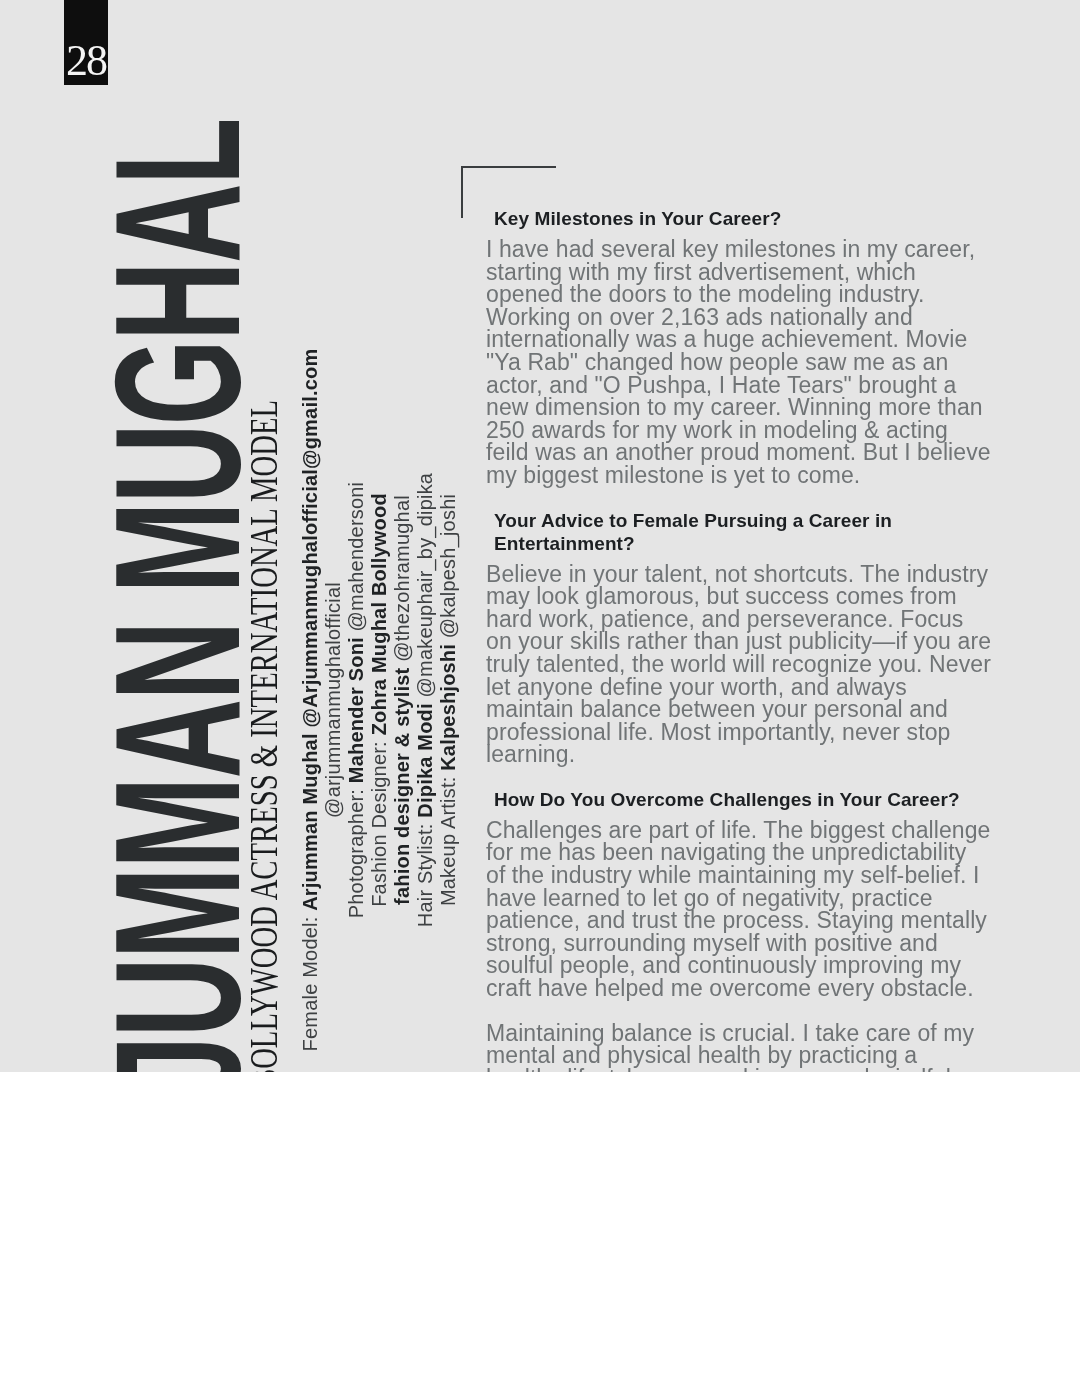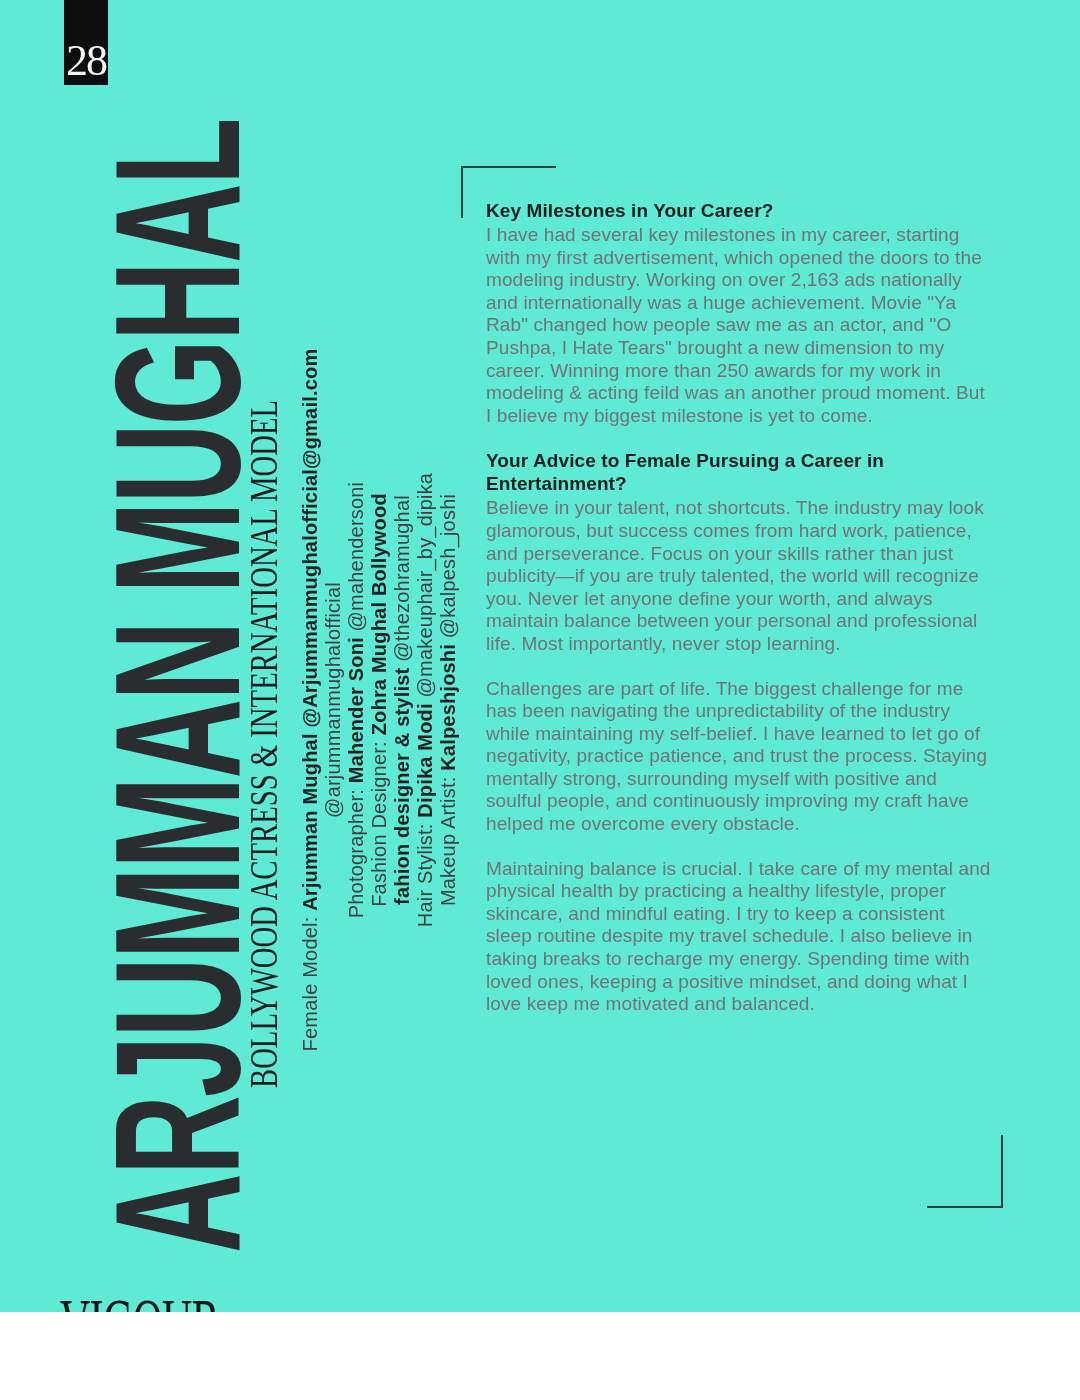--- a/index.html
+++ b/index.html
@@ -1,19 +1,19 @@
 <!DOCTYPE html>
 <html><head>
 <meta charset="utf-8">
 <style>
   html,body{margin:0;padding:0;background:#ffffff;}
   #page{
     position:relative;
-    width:1080px;height:1312px;
-    background:#5eead4;
+    width:1080px;height:1072px;
+    background:#e5e5e5;
     overflow:hidden;
     font-family:"Liberation Sans",sans-serif;
   }
   .abs{position:absolute;}
   .rot{position:absolute;transform-origin:0 0;white-space:nowrap;}
 
   
   .pagenum-box{
     left:64px;top:0;width:44px;height:85px;
     background:#0e0e0e;
@@ -67,29 +67,29 @@
     left:927px;top:1135px;width:74px;height:71px;
     border-bottom:2px solid #3a3d3f;border-right:2px solid #3a3d3f;
   }
 
   
   .main{
     left:486px;top:199px;width:506px;
   }
   .qa + .qa{margin-top:22px;}
   .qa h3{
-    margin:0;
+    margin:8px;
     font-size:19px;line-height:23px;
     letter-spacing:0.1px;
     color:#1c1f22;
     font-weight:700;
   }
   .qa p{
     margin:2px 0 0 0;
-    font-size:19px;line-height:22.6px;
+    font-size:23px;line-height:22.6px;
     letter-spacing:0.1px;
     color:#707476;
   }
 
   
   .logo{
     left:60px;top:1294px;
     font-family:"Liberation Serif",serif;
     font-size:72px;line-height:60px;
     color:#131516;
@@ -138,20 +138,21 @@
   <div class="abs main">
     <section class="qa">
       <h3>Key Milestones in Your Career?</h3>
       <p>I have had several key milestones in my career, starting with my first advertisement, which opened the doors to the modeling industry. Working on over 2,163 ads nationally and internationally was a huge achievement. Movie "Ya Rab" changed how people saw me as an actor, and "O Pushpa, I Hate Tears" brought a new dimension to my career. Winning more than 250 awards for my work in modeling &amp; acting feild was an another proud moment. But I believe my biggest milestone is yet to come.</p>
     </section>
     <section class="qa">
       <h3>Your Advice to Female Pursuing a Career in Entertainment?</h3>
       <p>Believe in your talent, not shortcuts. The industry may look glamorous, but success comes from hard work, patience, and perseverance. Focus on your skills rather than just publicity—if you are truly talented, the world will recognize you. Never let anyone define your worth, and always maintain balance between your personal and professional life. Most importantly, never stop learning.</p>
     </section>
     <section class="qa">
+      <h3>How Do You Overcome Challenges in Your Career?</h3>
       <p>Challenges are part of life. The biggest challenge for me has been navigating the unpredictability of the industry while maintaining my self-belief. I have learned to let go of negativity, practice patience, and trust the process. Staying mentally strong, surrounding myself with positive and soulful people, and continuously improving my craft have helped me overcome every obstacle.</p>
     </section>
     <section class="qa">
       <p>Maintaining balance is crucial. I take care of my mental and physical health by practicing a healthy lifestyle, proper skincare, and mindful eating. I try to keep a consistent sleep routine despite my travel schedule. I also believe in taking breaks to recharge my energy. Spending time with loved ones, keeping a positive mindset, and doing what I love keep me motivated and balanced.</p>
     </section>
   </div>
 
   <div class="abs logo">VIGOUR</div>
 
   <div class="abs footer-right">FASHION &amp; BEAUTY | JULY 2025</div>

